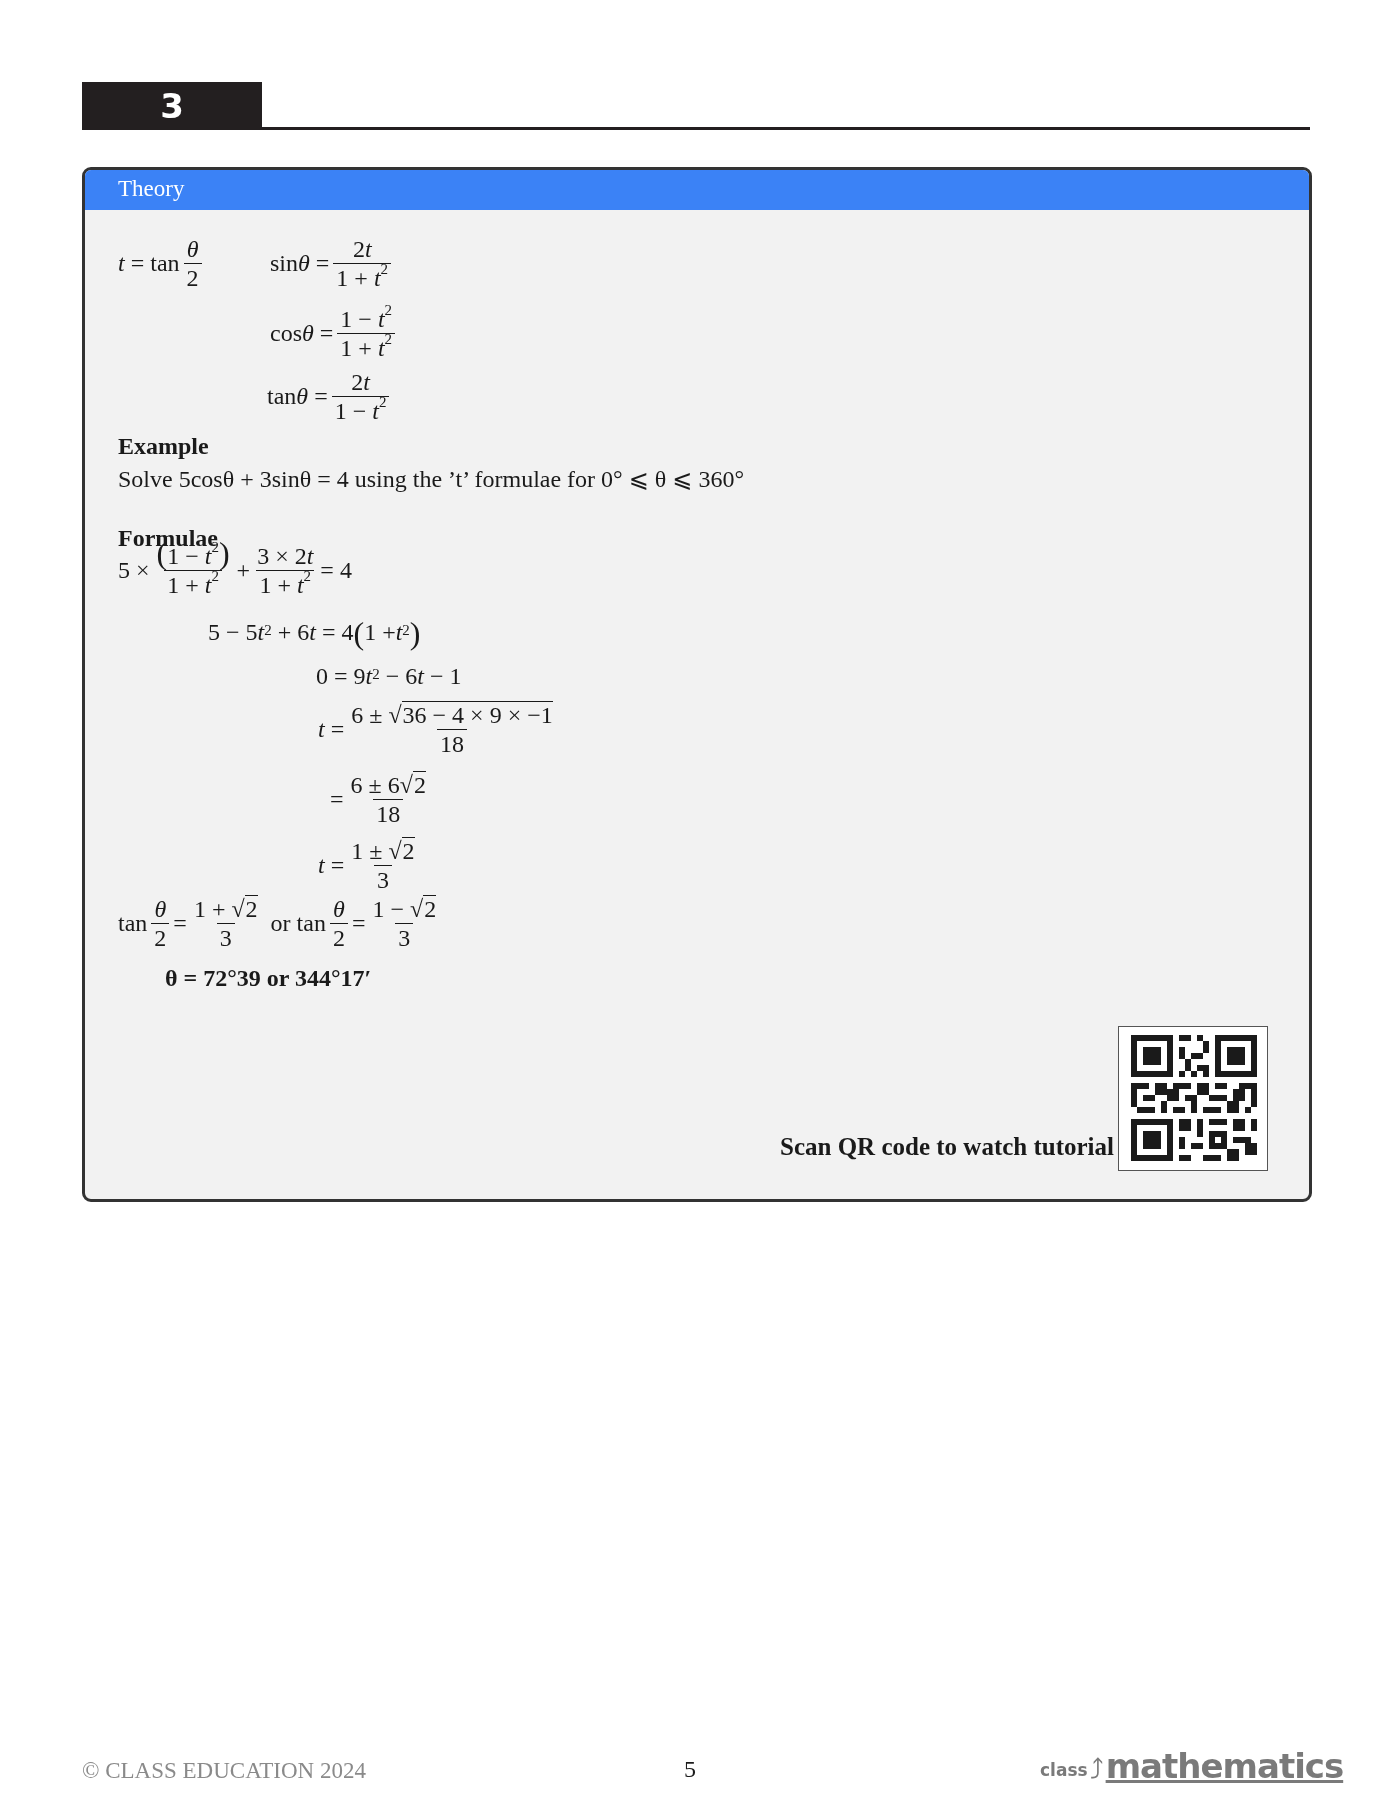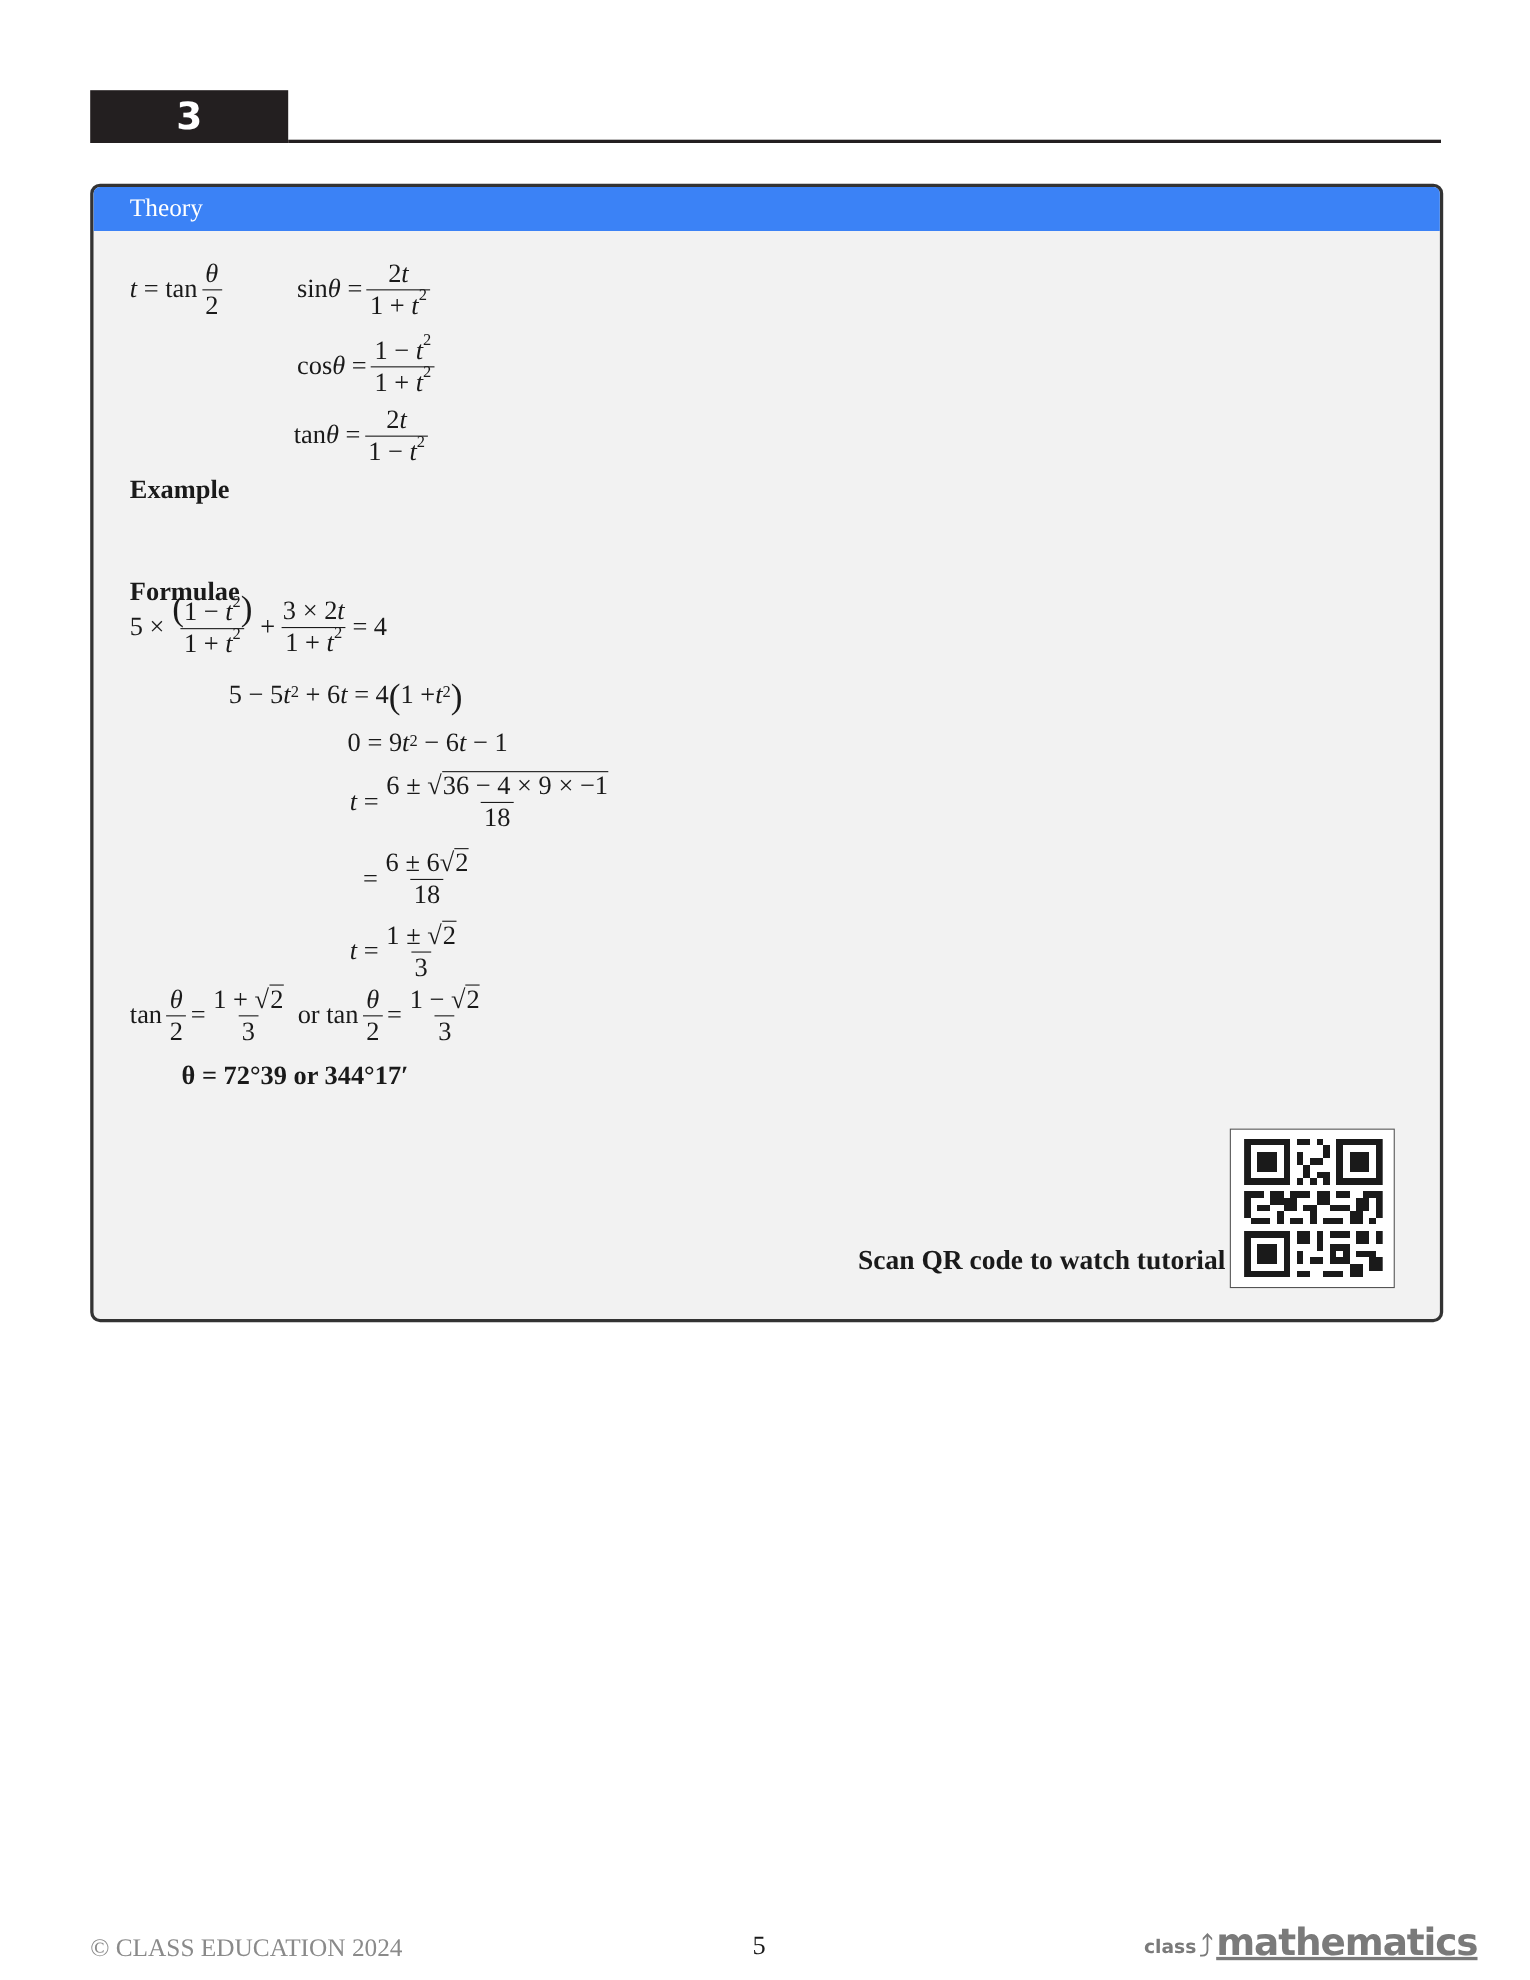--- a/index.html
+++ b/index.html
@@ -95,20 +95,21 @@
 
     <div class="m" style="left:182px; top:155px;">
       tan<span class="i">θ</span>&nbsp;=
       <span class="frac">
           <span class="num">2<span class="i">t</span></span>
           <span class="den">1 − <span class="i">t</span><sup>2</sup></span>
         </span>
     </div>
 
     <div class="m bold" style="left:33px; top:220px;">Example</div>
+    <div class="m" style="left:33px; top:252px;">Solve 5cosθ + 3sinθ = 4 using the ’t’ formulae for 0° ⩽ θ ⩽ 360°</div>
 
     <div class="m bold" style="left:33px; top:312px;">Formulae</div>
 
     <div class="m" style="left:33px; top:328px;">
       5 ×
       <span class="frac">
           <span class="num"><span class="big-paren">(</span>1 − <span class="i">t</span><sup>2</sup><span class="big-paren">)</span></span>
           <span class="den">1 + <span class="i">t</span><sup>2</sup></span>
         </span>
       +

